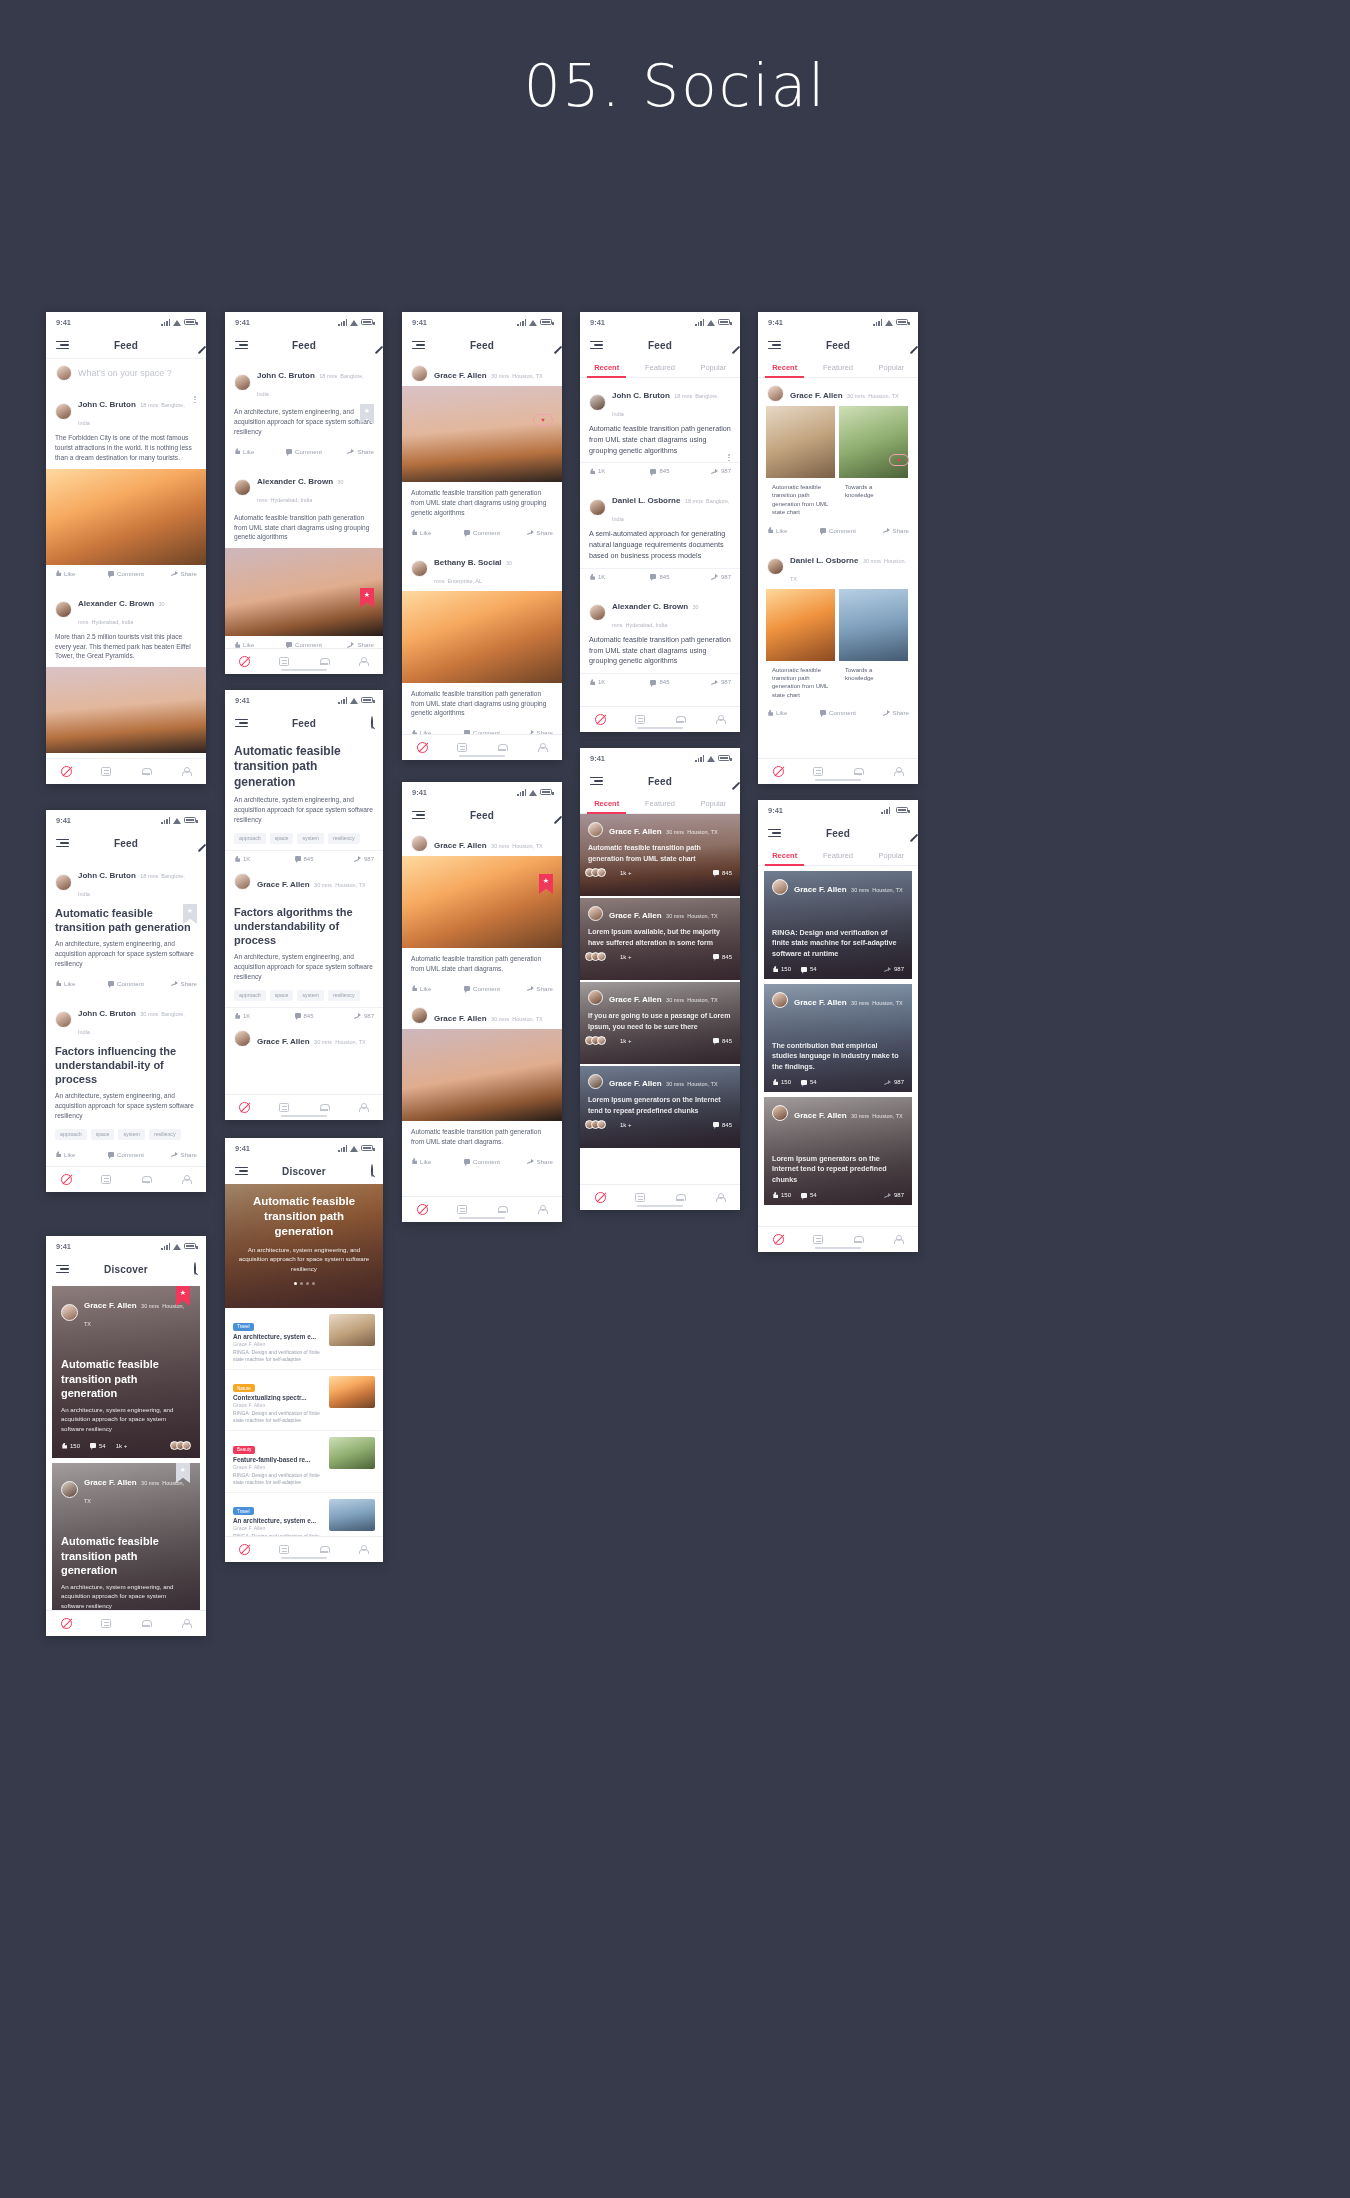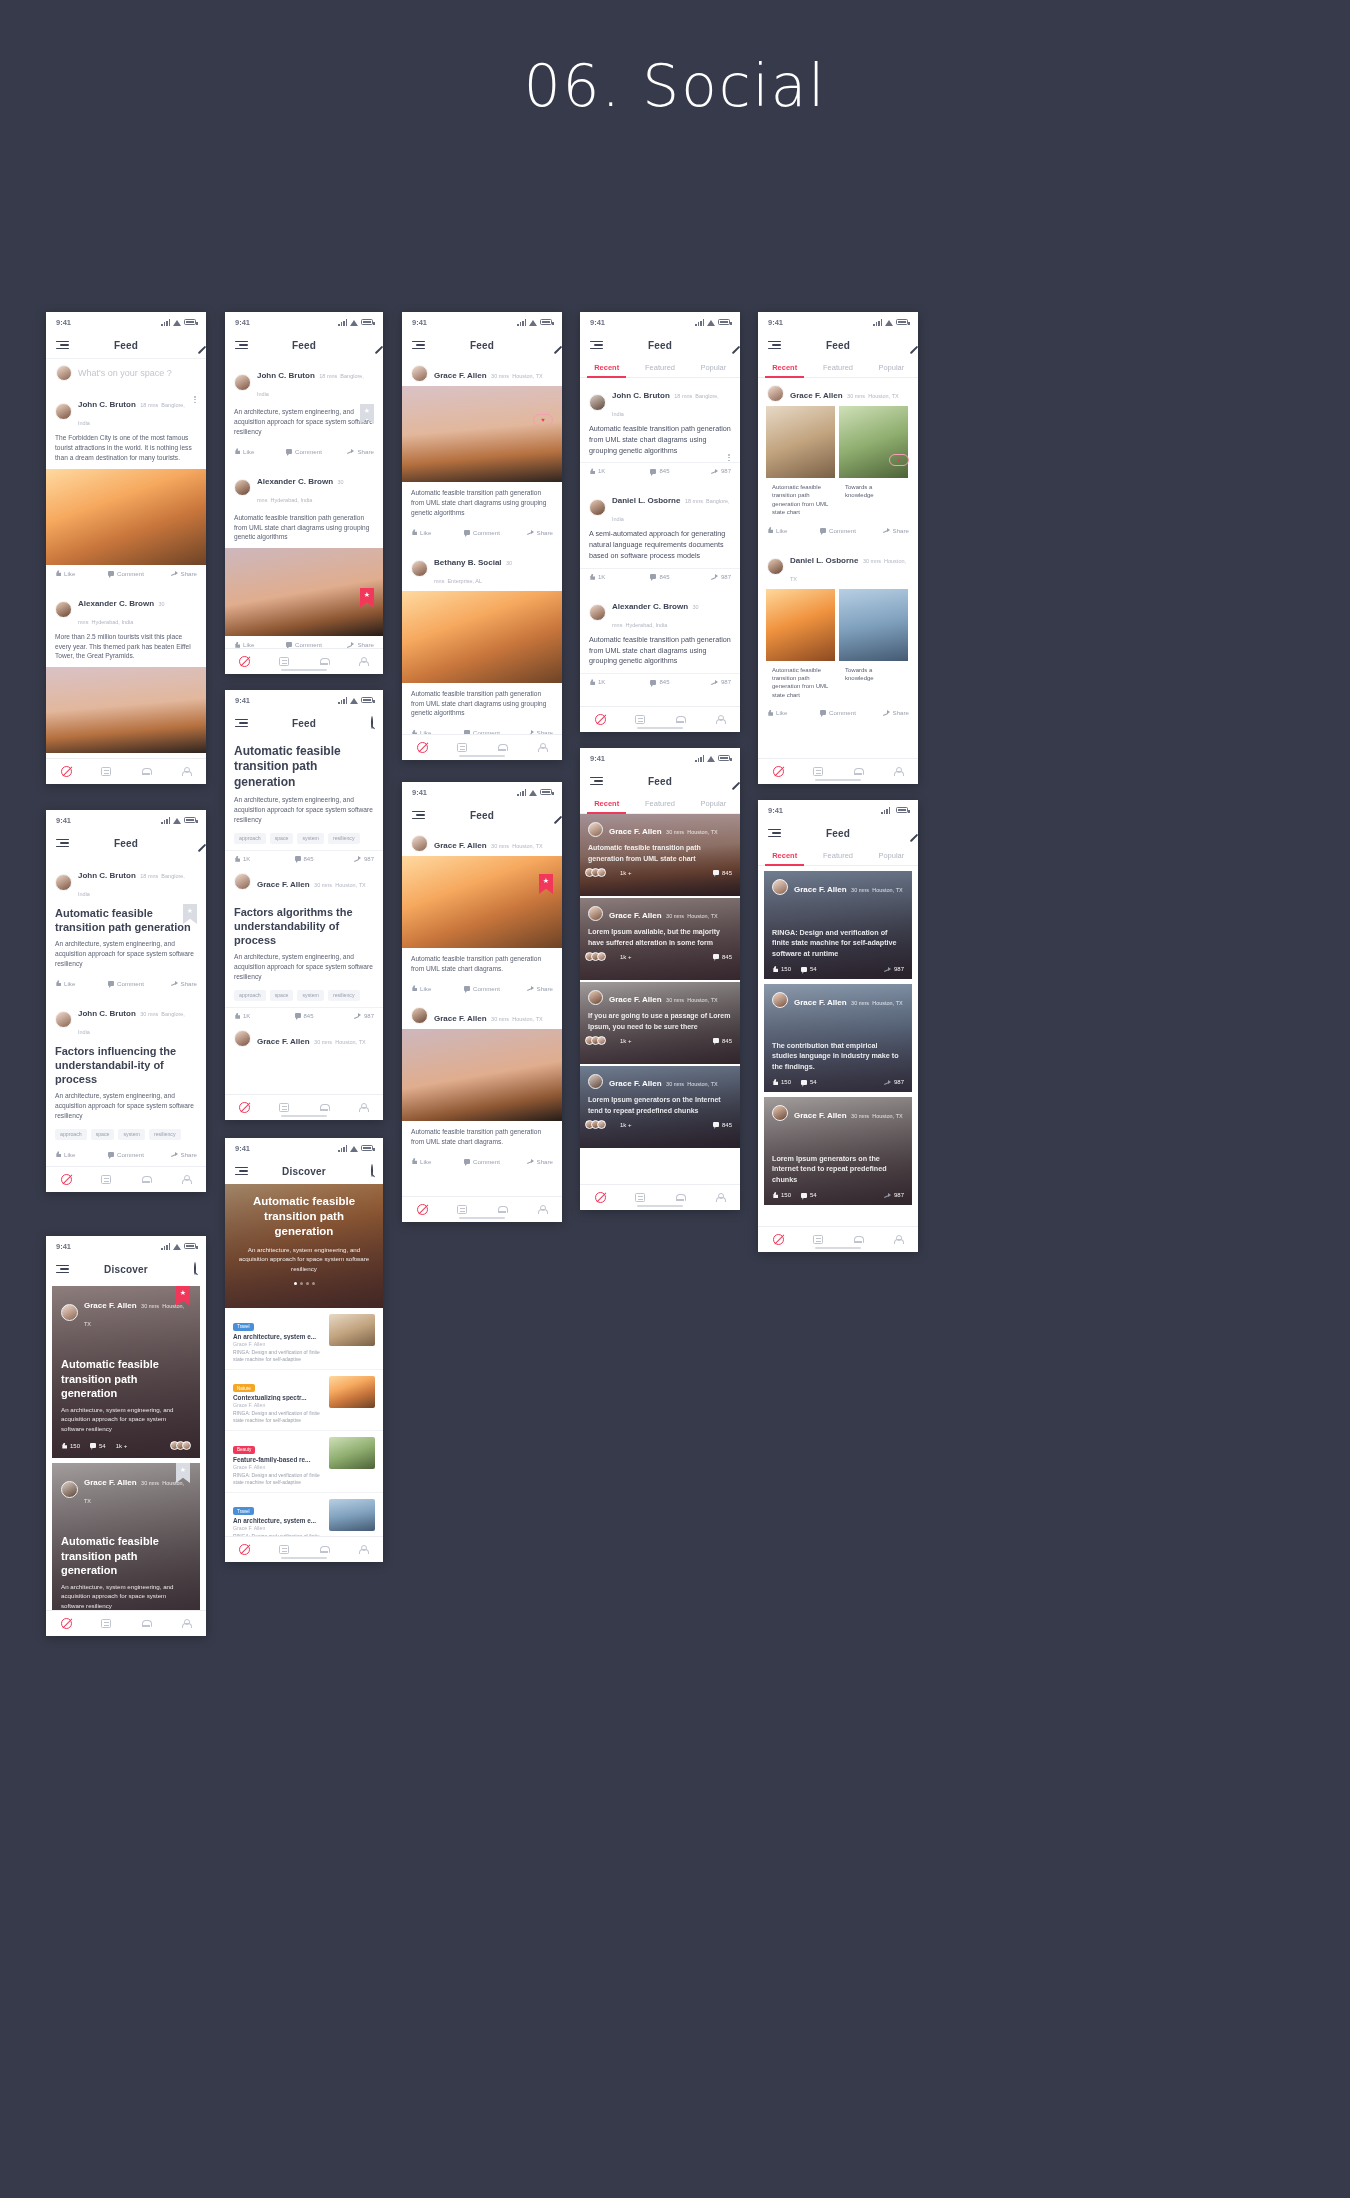--- a/index.html
+++ b/index.html
@@ -205,21 +205,21 @@
   .img-leaf{background-image:linear-gradient(160deg,#cfe0b8 0%,#8fae6f 50%,#4d6238 100%);}
   .img-sky{background-image:linear-gradient(170deg,#b7cfe4 0%,#7fa0bd 50%,#445a72 100%);}
   .av1{background-image:linear-gradient(150deg,#f0d7c7,#7a5340);}
   .av2{background-image:linear-gradient(150deg,#e7cbb6,#6a4634);}
   .av3{background-image:linear-gradient(150deg,#f2dcd0,#8a6450);}
   .av4{background-image:linear-gradient(150deg,#dccfc6,#5c4438);}
 </style>
 </head>
 <body>
 
-<div class="page-title">06. Social</div>
+<div class="page-title">05. Social</div>
 
 <div class="board">
 
 <div class="phone" style="left:46px;top:192px;width:160px;height:472px;">
   <div class="statusbar">
     <span class="time">9:41</span>
     <span class="right">
           <span class="bars">
             <i></i>
             <i></i>
@@ -1058,21 +1058,21 @@
     <div class="head">
       <span class="avatar av2" style="width:17px;height:17px;"></span>
       <span><span class="name">Daniel L. Osborne</span>
         <span class="meta"><span>18 mns</span>&nbsp;&nbsp;<span>Banglore, India</span></span></span>
     </div>
     <div class="dots" style="top:180px">
           <i></i>
           <i></i>
           <i></i>
         </div>
-    <div class="body dark" style="font-size:7.2px;">A semi-automated approach for generating natural language requirements documents based on software process models</div>
+    <div class="body dark" style="font-size:7.2px;">A semi-automated approach for generating natural language requirements documents based on business process models</div>
     <div class="stats">
       <span class="s">
             <span class="ic-like"></span>
             <span>1K</span>
           </span>
       <span class="s">
             <span class="ic-cmt"></span>
             <span>845</span>
           </span>
       <span class="s">

